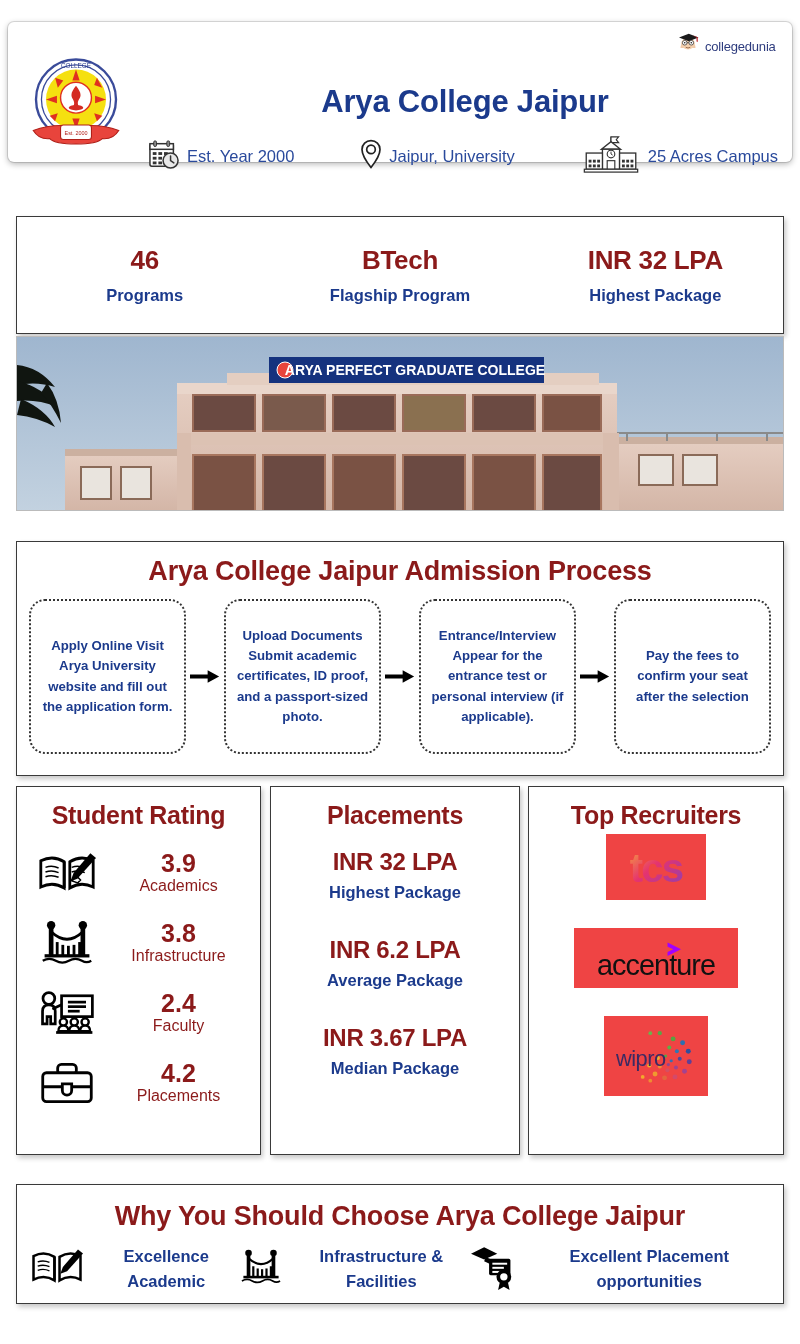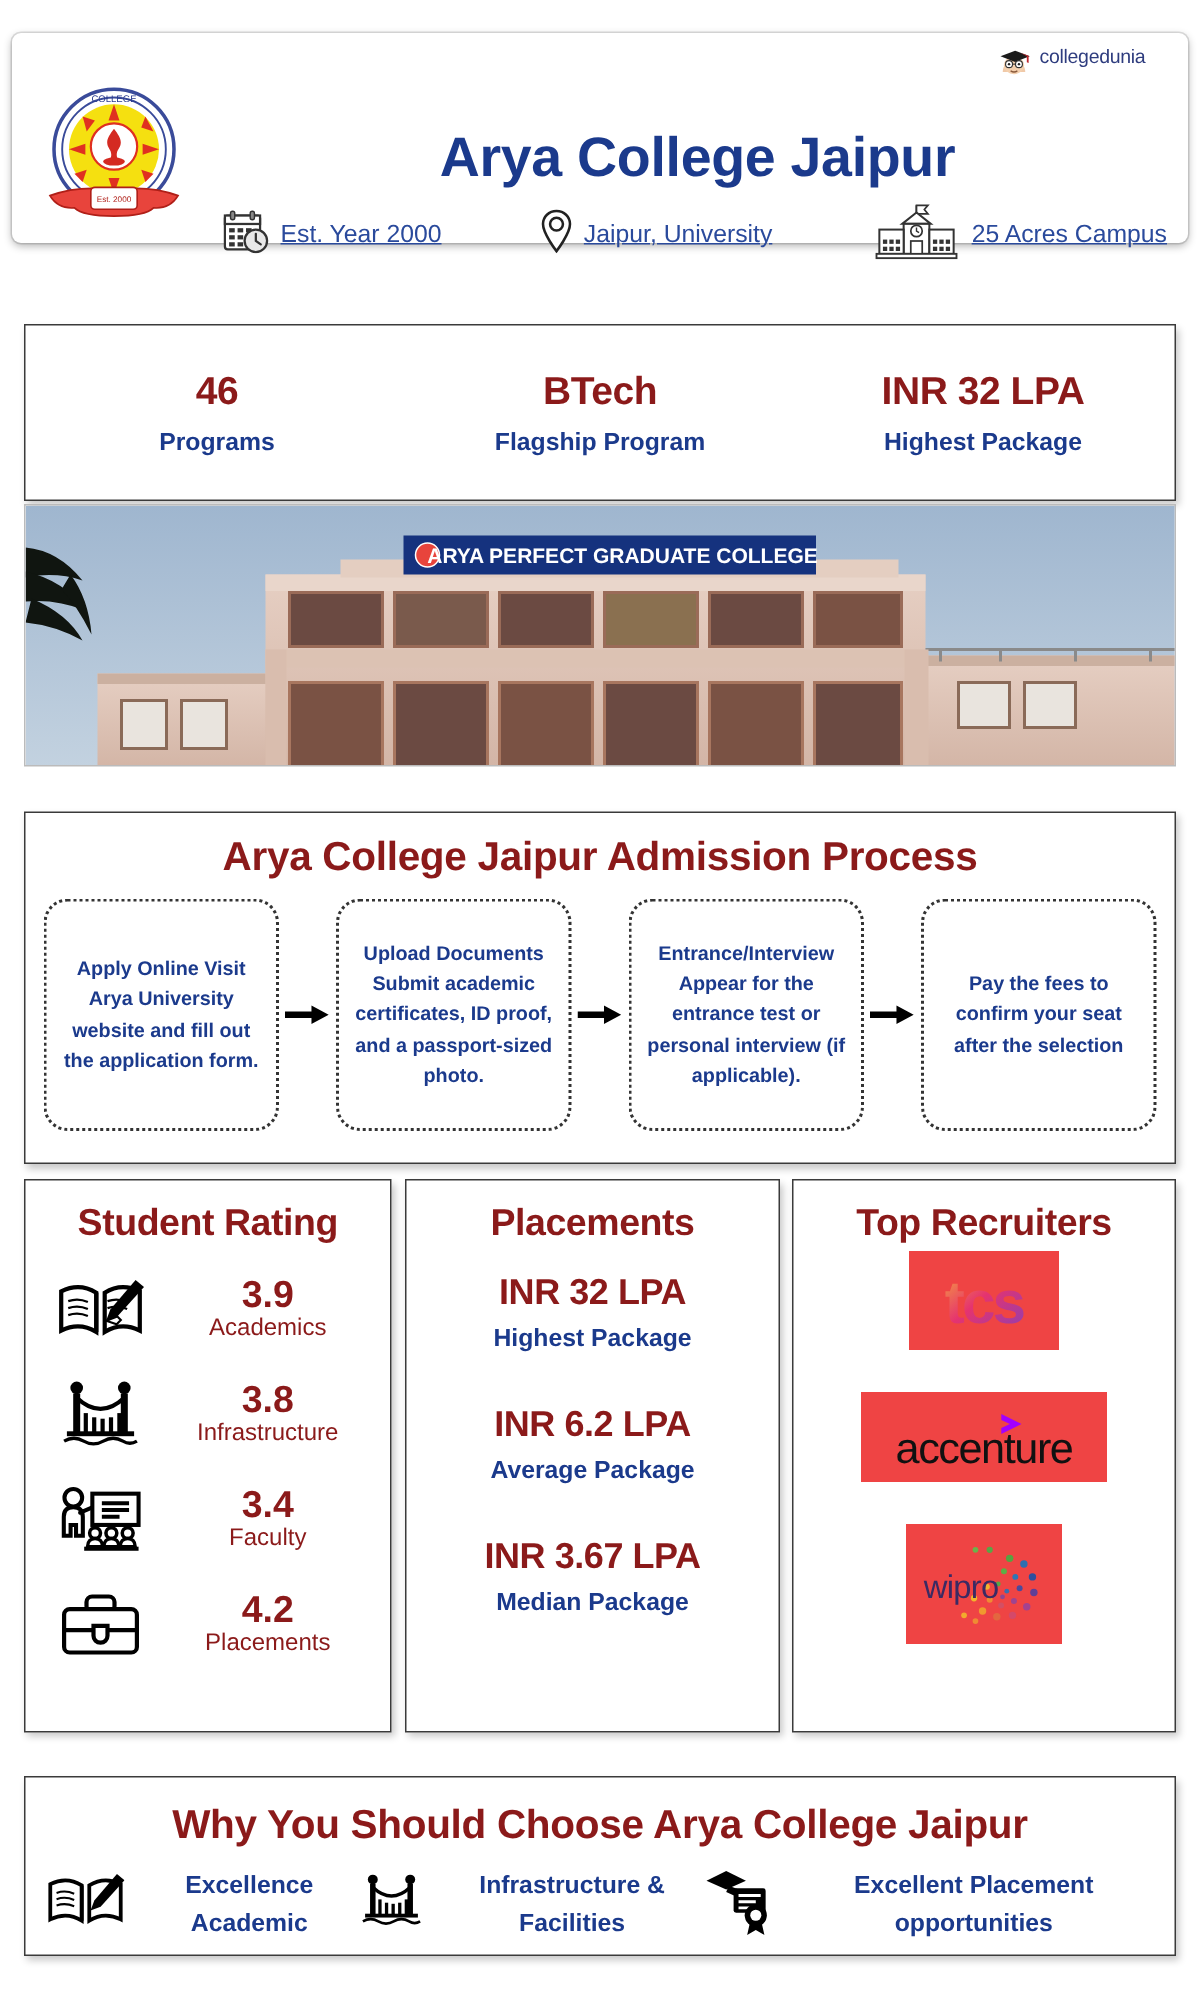--- a/index.html
+++ b/index.html
@@ -11,42 +11,42 @@
   }
   .page { position:relative; width:800px; height:1344px; background:#fff; }
 
   
   .header {
     position:absolute; left:8px; top:22px; width:784px; height:140px;
     background:#fff; border-radius:6px;
     box-shadow:0 2px 6px rgba(0,0,0,.30), 0 0 0 1px rgba(200,200,200,.55);
   }
   .cd-logo {
-    position:absolute; right:16px; top:8px;
-    display:flex; align-items:flex-start; gap:5px;
+    position:absolute; right:4px; top:8px;
+    display:flex; align-items:flex-end; gap:5px;
     overflow:hidden; width:112px;
   }
   .cd-mark { width:24px; height:24px; flex:0 0 auto; }
   .cd-text { font-size:13px; color:#2e3c7e; white-space:nowrap; letter-spacing:-.2px; }
 
   .crest { position:absolute; left:18px; top:30px; width:100px; height:105px; }
 
   .college-title {
     position:absolute; left:150px; right:20px; top:62px;
     text-align:center;
-    font-size:37px; font-weight:bold; color:#1b3a8c;
+    font-size:31px; font-weight:bold; color:#1b3a8c;
     letter-spacing:-.2px;
   }
   .meta-row {
     position:absolute; left:140px; right:14px; top:112px;
     display:flex; align-items:center; justify-content:space-between;
     gap:2px;
   }
   .meta-item { display:flex; align-items:center; gap:7px; }
-  .meta-item .label { font-size:16.5px; color:#2a4a9c; white-space:nowrap;text-decoration:underline; }
+  .meta-item .label { font-size:16.5px; color:#2a4a9c; white-space:nowrap; }
 
   
   .card {
     background:#fff; border:1.3px solid #3a3a3a;
     box-shadow:2px 3px 5px rgba(0,0,0,.22);
   }
 
   
   .stats { position:absolute; left:16px; top:216px; width:768px; height:118px; }
   .stats-inner { display:flex; height:100%; align-items:center; }
@@ -449,21 +449,21 @@
               <path d="M22.5 44c0-4 2.5-6 5.5-6s5.5 2 5.5 6z" fill="#fff" stroke="#000" stroke-width="2.6"></path>
               <circle cx="40" cy="34" r="4" fill="#fff" stroke="#000" stroke-width="2.6"></circle>
               <path d="M34.5 44c0-4 2.5-6 5.5-6s5.5 2 5.5 6z" fill="#fff" stroke="#000" stroke-width="2.6"></path>
               <circle cx="52" cy="34" r="4" fill="#fff" stroke="#000" stroke-width="2.6"></circle>
               <path d="M46.5 44c0-4 2.5-6 5.5-6s5.5 2 5.5 6z" fill="#fff" stroke="#000" stroke-width="2.6"></path>
             </g>
             <rect x="20" y="44" width="40" height="3" fill="#000"></rect>
           </svg>
         </span>
         <span class="rate-text">
-          <span class="rate-val">3.4</span>
+          <span class="rate-val">2.4</span>
           <span class="rate-lab" style="display:block;">Faculty</span>
         </span>
       </div>
 
       <div class="rate-row">
         <span class="rate-icon">
           <svg viewBox="0 0 60 46" width="56" height="44">
             <rect x="20" y="3" width="20" height="11" rx="4" fill="#fff" stroke="#000" stroke-width="3"></rect>
             <rect x="4" y="12" width="52" height="31" rx="4" fill="#fff" stroke="#000" stroke-width="3"></rect>
             <line x1="4" y1="27" x2="56" y2="27" stroke="#000" stroke-width="3"></line>

